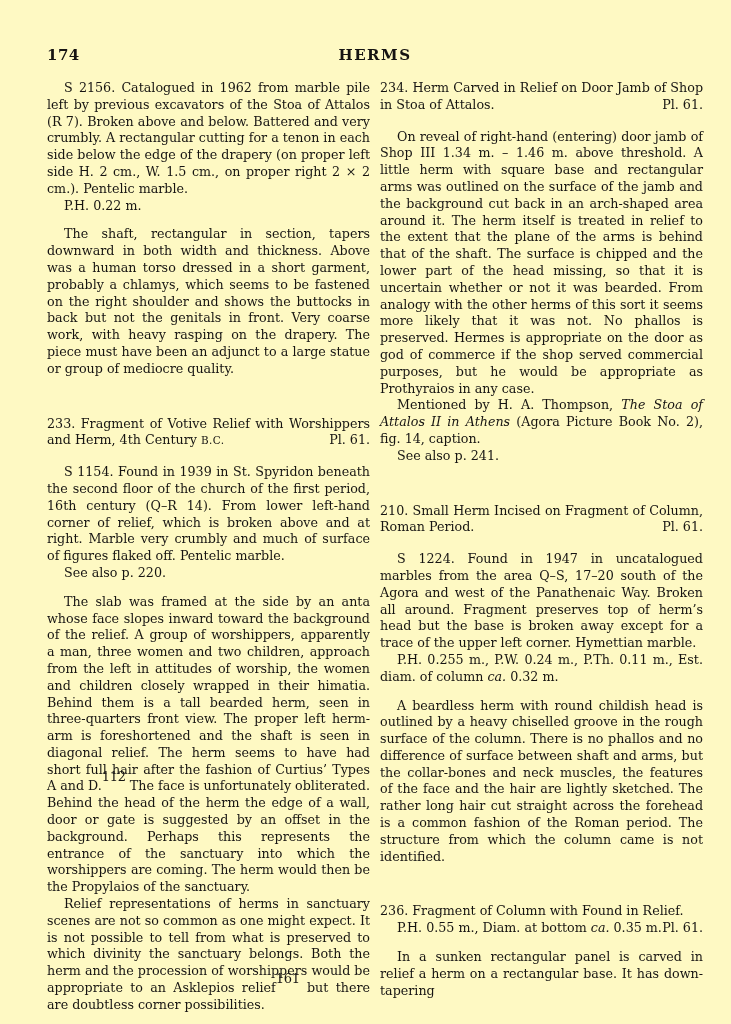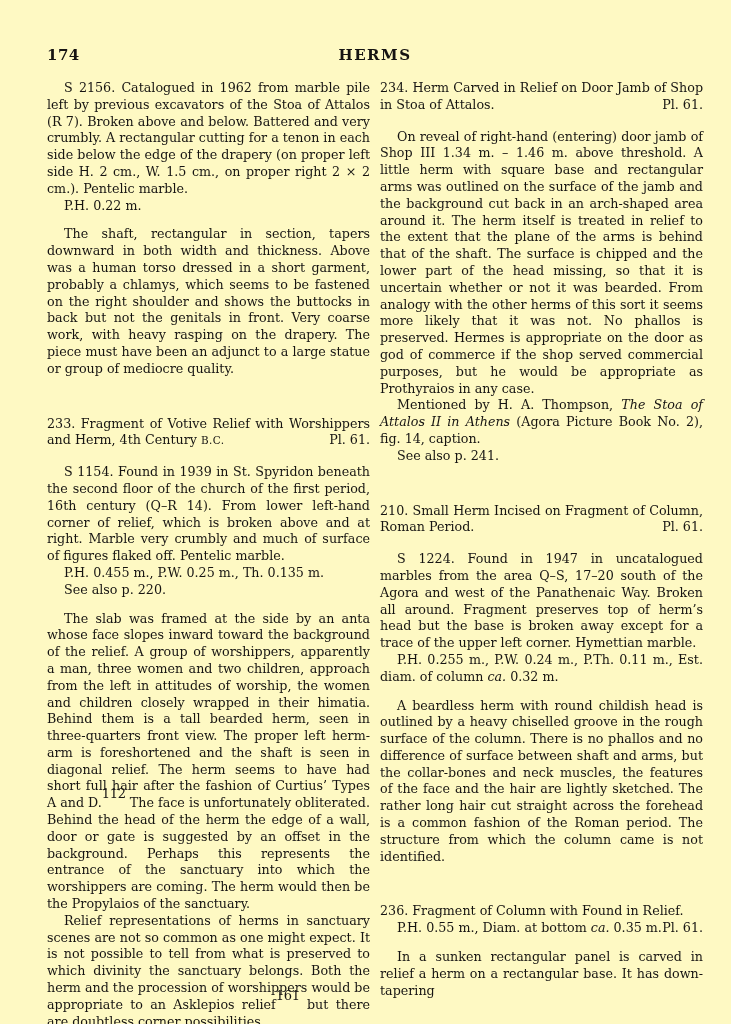--- a/index.html
+++ b/index.html
@@ -59,21 +59,20 @@
     <div class="col">
 
       <p class="indent">S 2156. Catalogued in 1962 from marble pile left by previous excavators of the Stoa of Attalos (R 7). Broken above and below. Battered and very crumbly. A rectangular cutting for a tenon in each side below the edge of the drapery (on proper left side H. 2 cm., W. 1.5 cm., on proper right 2 × 2 cm.). Pentelic marble.</p>
       <p class="line">P.H. 0.22 m.</p>
 
       <p class="indent g-small">The shaft, rectangular in section, tapers downward in both width and thickness. Above was a human torso dressed in a short garment, probably a chlamys, which seems to be fastened on the right shoulder and shows the buttocks in back but not the genitals in front. Very coarse work, with heavy rasping on the drapery. The piece must have been an adjunct to a large statue or group of mediocre quality.</p>
 
       <p class="heading g-section"><span class="num">233.</span><span> Fragment of Votive Relief with Worshippers and Herm, 4th Century </span><span class="smallcaps">B.C.</span><span class="plate">Pl. 61.</span></p>
 
       <p class="indent g-afterhead">S 1154. Found in 1939 in St. Spyridon beneath the second floor of the church of the first period, 16th century (Q–R 14). From lower left-hand corner of relief, which is broken above and at right. Marble very crumbly and much of surface of figures flaked off. Pentelic marble.</p>
-      <p class="line">P.H. 0.455 m., P.W. 0.25 m., Th. 0.135 m.</p>
       <p class="line">See also p. 220.</p>
 
       <p class="indent g-small"><span>The slab was framed at the side by an anta whose face slopes inward toward the background of the relief. A group of worshippers, apparently a man, three women and two children, approach from the left in attitudes of worship, the women and children closely wrapped in their himatia. Behind them is a tall bearded herm, seen in three-quarters front view. The proper left herm-arm is foreshortened and the shaft is seen in diagonal relief. The herm seems to have had short full hair after the fashion of Curtius’ Types A and D.</span><sup class="fnref">112</sup><span> The face is unfortunately obliterated. Behind the head of the herm the edge of a wall, door or gate is suggested by an offset in the background. Perhaps this represents the entrance of the sanctuary into which the worshippers are coming. The herm would then be the Propylaios of the sanctuary.</span></p>
 
       <p class="indent"><span>Relief representations of herms in sanctuary scenes are not so common as one might expect. It is not possible to tell from what is preserved to which divinity the sanctuary belongs. Both the herm and the procession of worshippers would be appropriate to an Asklepios relief</span><sup class="fnref">161</sup><span> but there are doubtless corner possibilities.</span></p>
 
     </div>
 
     <div class="col">
 

